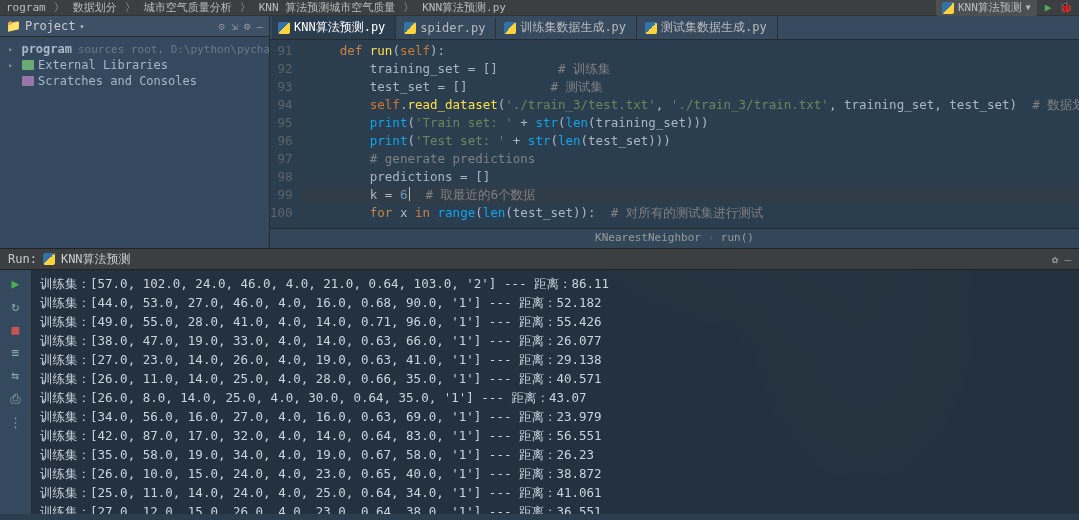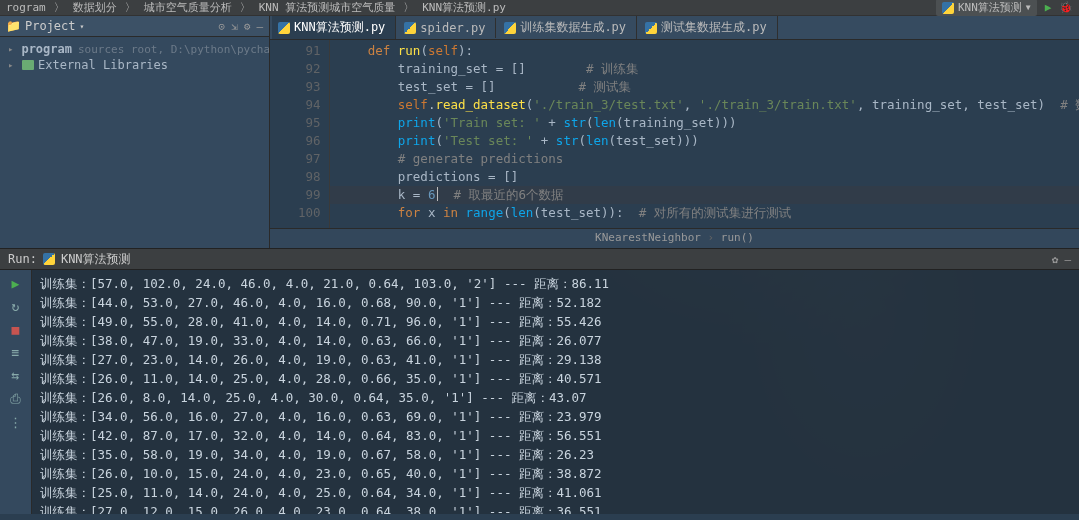--- a/index.html
+++ b/index.html
@@ -94,21 +94,21 @@
     border-right: 1px solid #2f2f2f;
     white-space: nowrap;
     cursor: pointer;
   }
   .tab.active { background: #2b3e50; color: #fff; }
   .py-ico {
     width: 12px; height: 12px; display: inline-block;
     background: linear-gradient(135deg,#3572A5 50%,#FFD43B 50%);
     border-radius: 2px;
   }
-  .code-area { flex: 1; display: flex; overflow: hidden; position: relative; margin-left: 28px;}
+  .code-area { flex: 1; display: flex; overflow: hidden; position: relative;}
   .gutter {
     width: 44px;
     background: #2b3e50;
     text-align: right;
     padding: 2px 8px 2px 0;
     color: #606366;
     font-family: Consolas, monospace;
     font-size: 12.5px;
     line-height: 18px;
     border-right: 1px solid #3a3a3a;
@@ -231,20 +231,25 @@
       <div class="tree-row">
         <span class="arrow">▸</span>
           <span class="folder-ico"></span>
         <b>program</b>
         <span class="dim">sources root, D:\python\pycharm2020\progr</span>
       </div>
       <div class="tree-row">
         <span class="arrow">▸</span>
           <span class="lib-ico"></span>
         <span>External Libraries</span>
+      </div>
+      <div class="tree-row">
+        <span class="arrow"></span>
+          <span class="scr-ico"></span>
+        <span>Scratches and Consoles</span>
       </div>
     </div>
   </div>
 
   <div class="editor">
     <div class="file-tabs">
       <div class="tab active">
         <span class="py-ico"></span>
         <span>KNN算法预测.py</span>
       </div>

